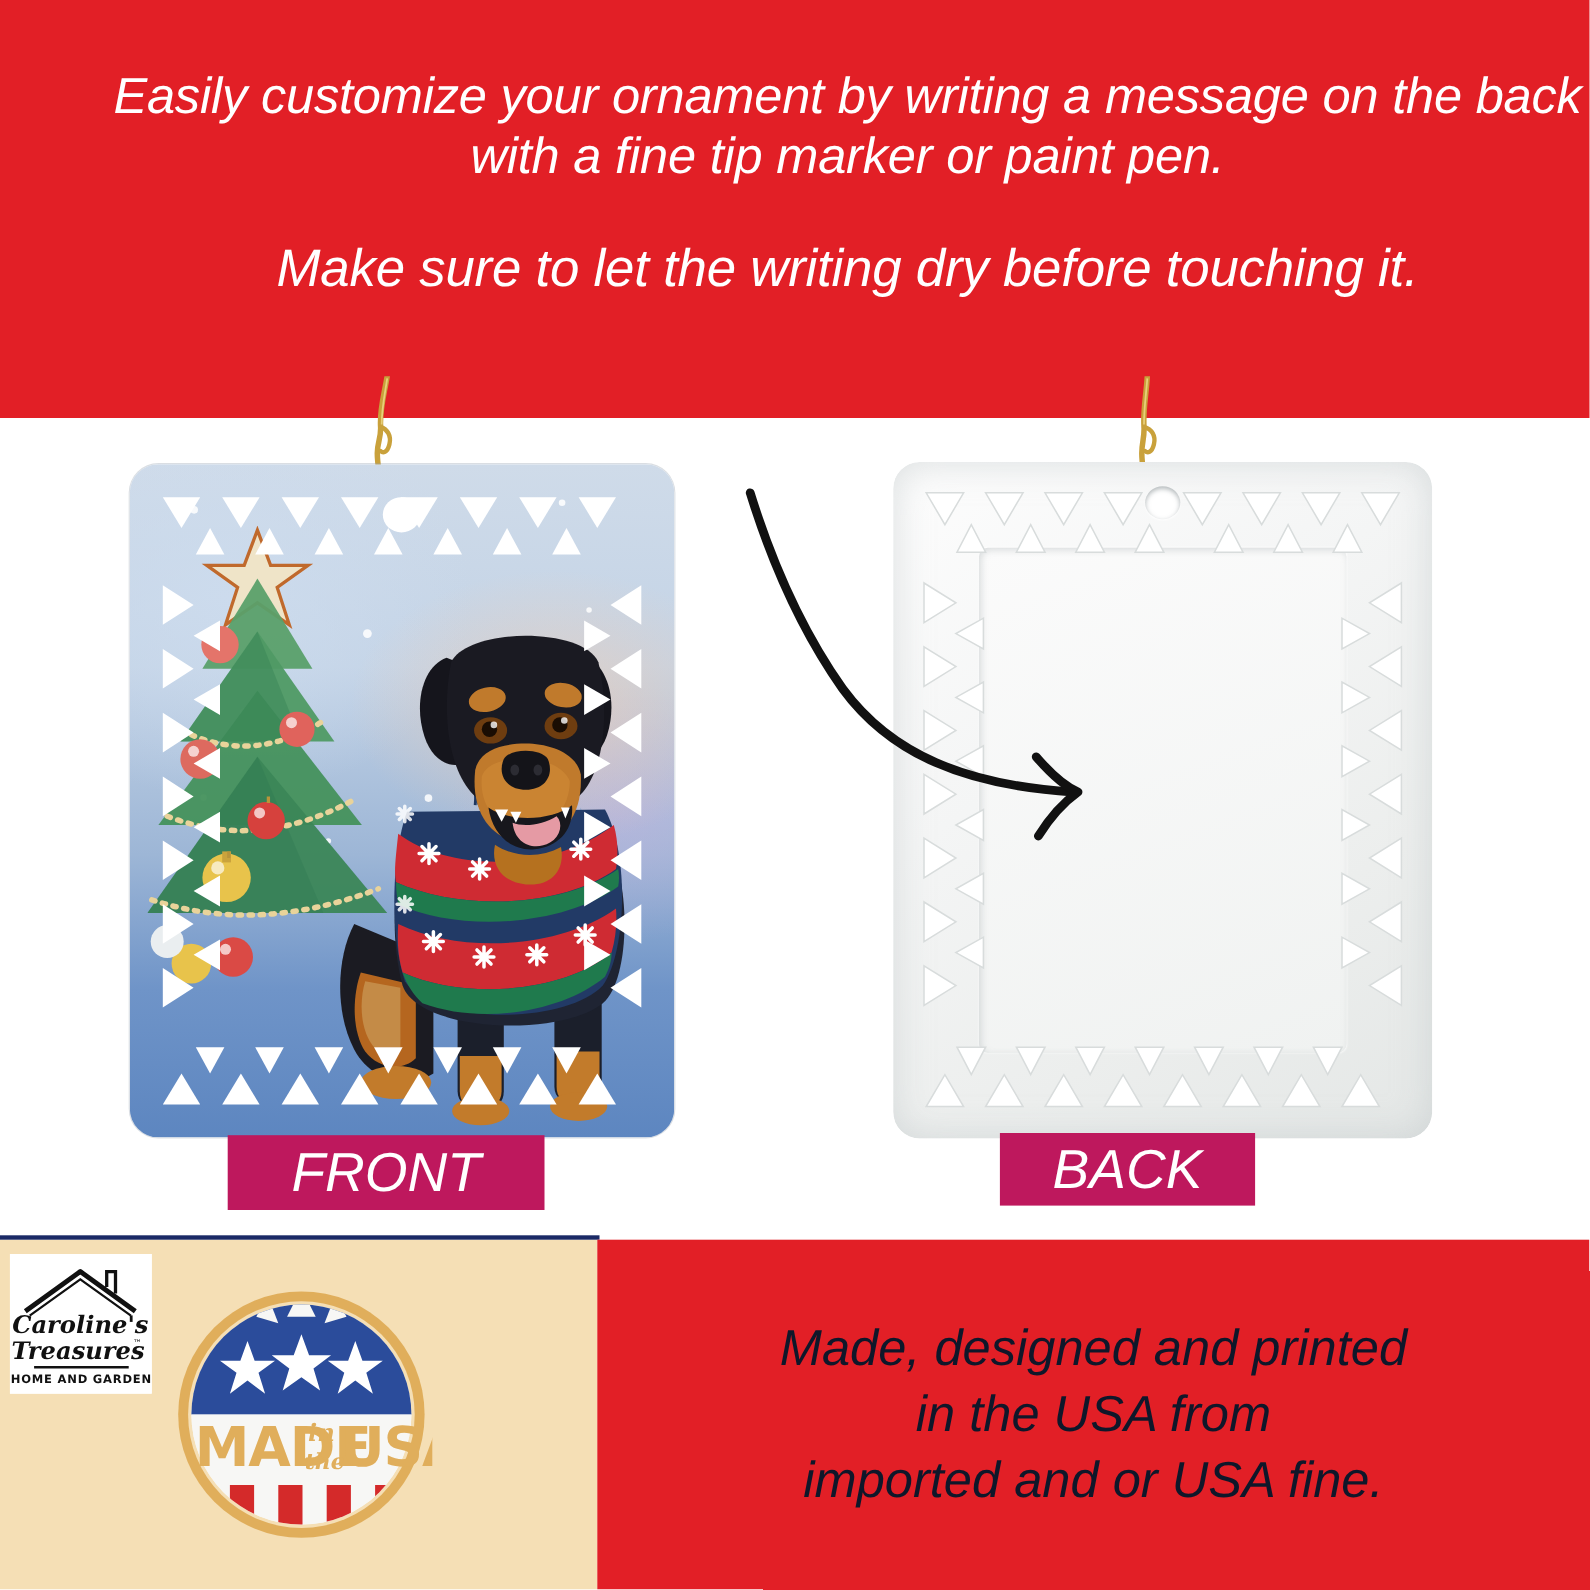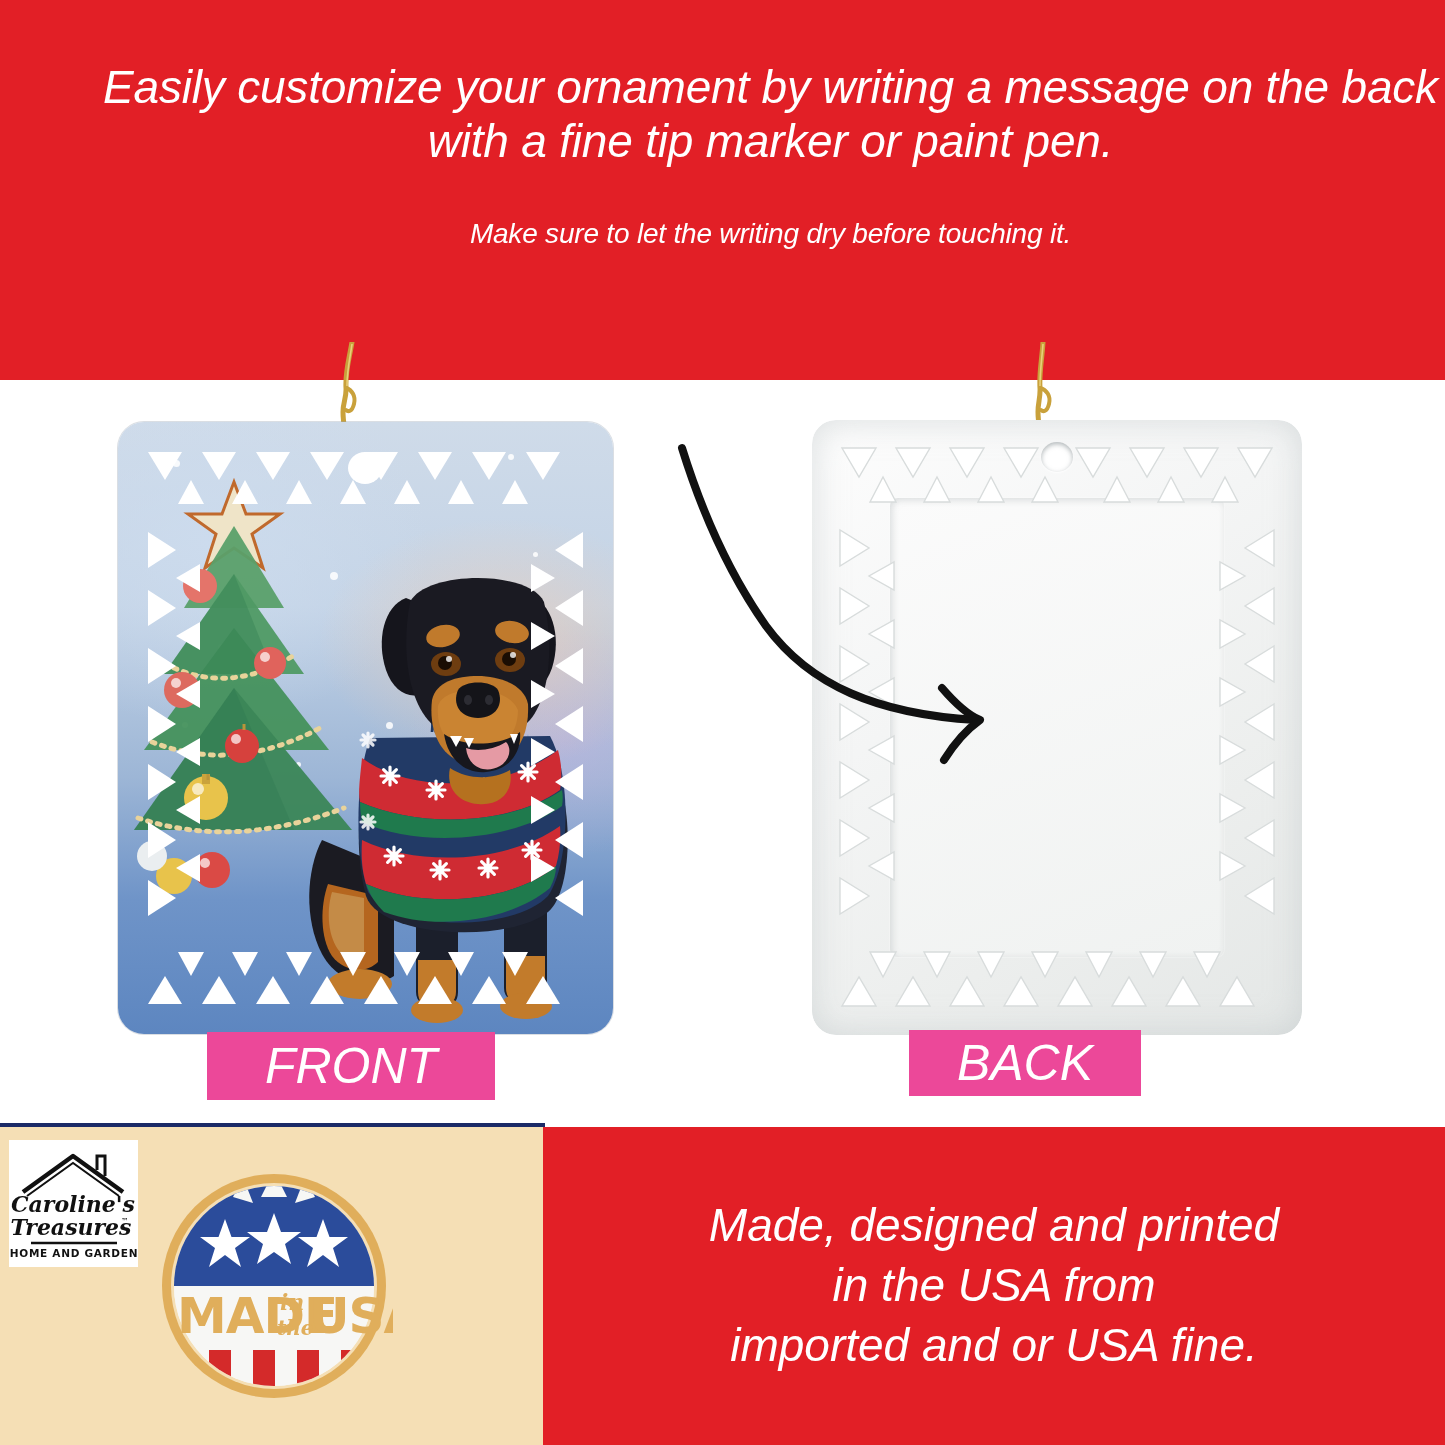--- a/index.html
+++ b/index.html
@@ -6,21 +6,21 @@
   body{width:1445px;height:1445px;background:#ffffff;font-family:"Liberation Sans",sans-serif;overflow:hidden;position:relative;}
 
   .page{position:relative;width:1445px;height:1445px;background:#fff;}
 
   
   .top-banner{position:absolute;left:0;top:0;width:1445px;height:380px;background:#e21f26;
     display:flex;flex-direction:column;align-items:center;justify-content:flex-start;padding-left:48px;}
   .top-line{color:#fff;font-style:italic;font-weight:400;text-align:center;
     font-family:"Liberation Sans",sans-serif;letter-spacing:-0.2px;line-height:1.18;}
   .top-line.l1{font-size:46px;margin-top:60px;width:1340px;}
-  .top-line.l2{font-size:28px;margin-top:48px;width:1340px;}
+  .top-line.l2{font-size:48px;margin-top:48px;width:1340px;}
 
   
   .mid{position:absolute;left:0;top:380px;width:1445px;height:747px;background:#fff;}
 
   
   .cord{position:absolute;width:10px;background:transparent;}
   .cord svg{display:block;}
 
   
   .orn{position:absolute;}
@@ -57,32 +57,32 @@
   .back-inner{position:absolute;left:78px;top:78px;right:78px;bottom:78px;border-radius:8px;
     background:linear-gradient(160deg,#fbfbfb,#f0f2f1);
     box-shadow:inset 2px 2px 7px rgba(175,182,184,.45), 0 0 2px rgba(255,255,255,.9);}
   .hanghole{position:absolute;left:50%;top:22px;width:32px;height:30px;margin-left:-16px;border-radius:50%;
     background:#ffffff;box-shadow:inset 0 2px 5px rgba(150,158,160,.75),0 1px 2px rgba(255,255,255,.9);}
 
   
   .arrow{position:absolute;left:640px;top:40px;width:400px;height:350px;}
 
   
-  .tag{position:absolute;background:#ec4899;color:#fff;font-style:italic;font-weight:400;
+  .tag{position:absolute;background:#be185d;color:#fff;font-style:italic;font-weight:400;
     text-align:center;font-family:"Liberation Sans",sans-serif;}
   .tag.front{left:207px;top:1032px;width:288px;height:68px;line-height:68px;font-size:50px;}
   .tag.back{left:909px;top:1030px;width:232px;height:66px;line-height:66px;font-size:50px;}
 
   
   .bottom{position:absolute;left:0;top:1127px;width:1415px;height:318px;}
   .tan{position:absolute;left:0;top:0;width:543px;height:318px;background:#f5dfb5;}
   .navyline{position:absolute;left:0;top:-4px;width:545px;height:4px;background:#1b2a66;}
   .redpanel{position:absolute;left:543px;top:0;width:902px;height:318px;background:#e21f26;
     display:flex;align-items:center;justify-content:center;}
-  .redpanel-text{color:#ffffff;font-style:italic;text-align:center;font-size:46px;line-height:1.30;
+  .redpanel-text{color:#0f172a;font-style:italic;text-align:center;font-size:46px;line-height:1.30;
     font-family:"Liberation Sans",sans-serif;width:800px;}
 
   
   .logo-box{position:absolute;left:9px;top:13px;width:129px;height:127px;background:#fff;}
   .logo-box svg{display:block;}
 
   
   .badge{position:absolute;left:155px;top:40px;width:238px;height:238px;}
   .badge svg{display:block;}
 </style>

